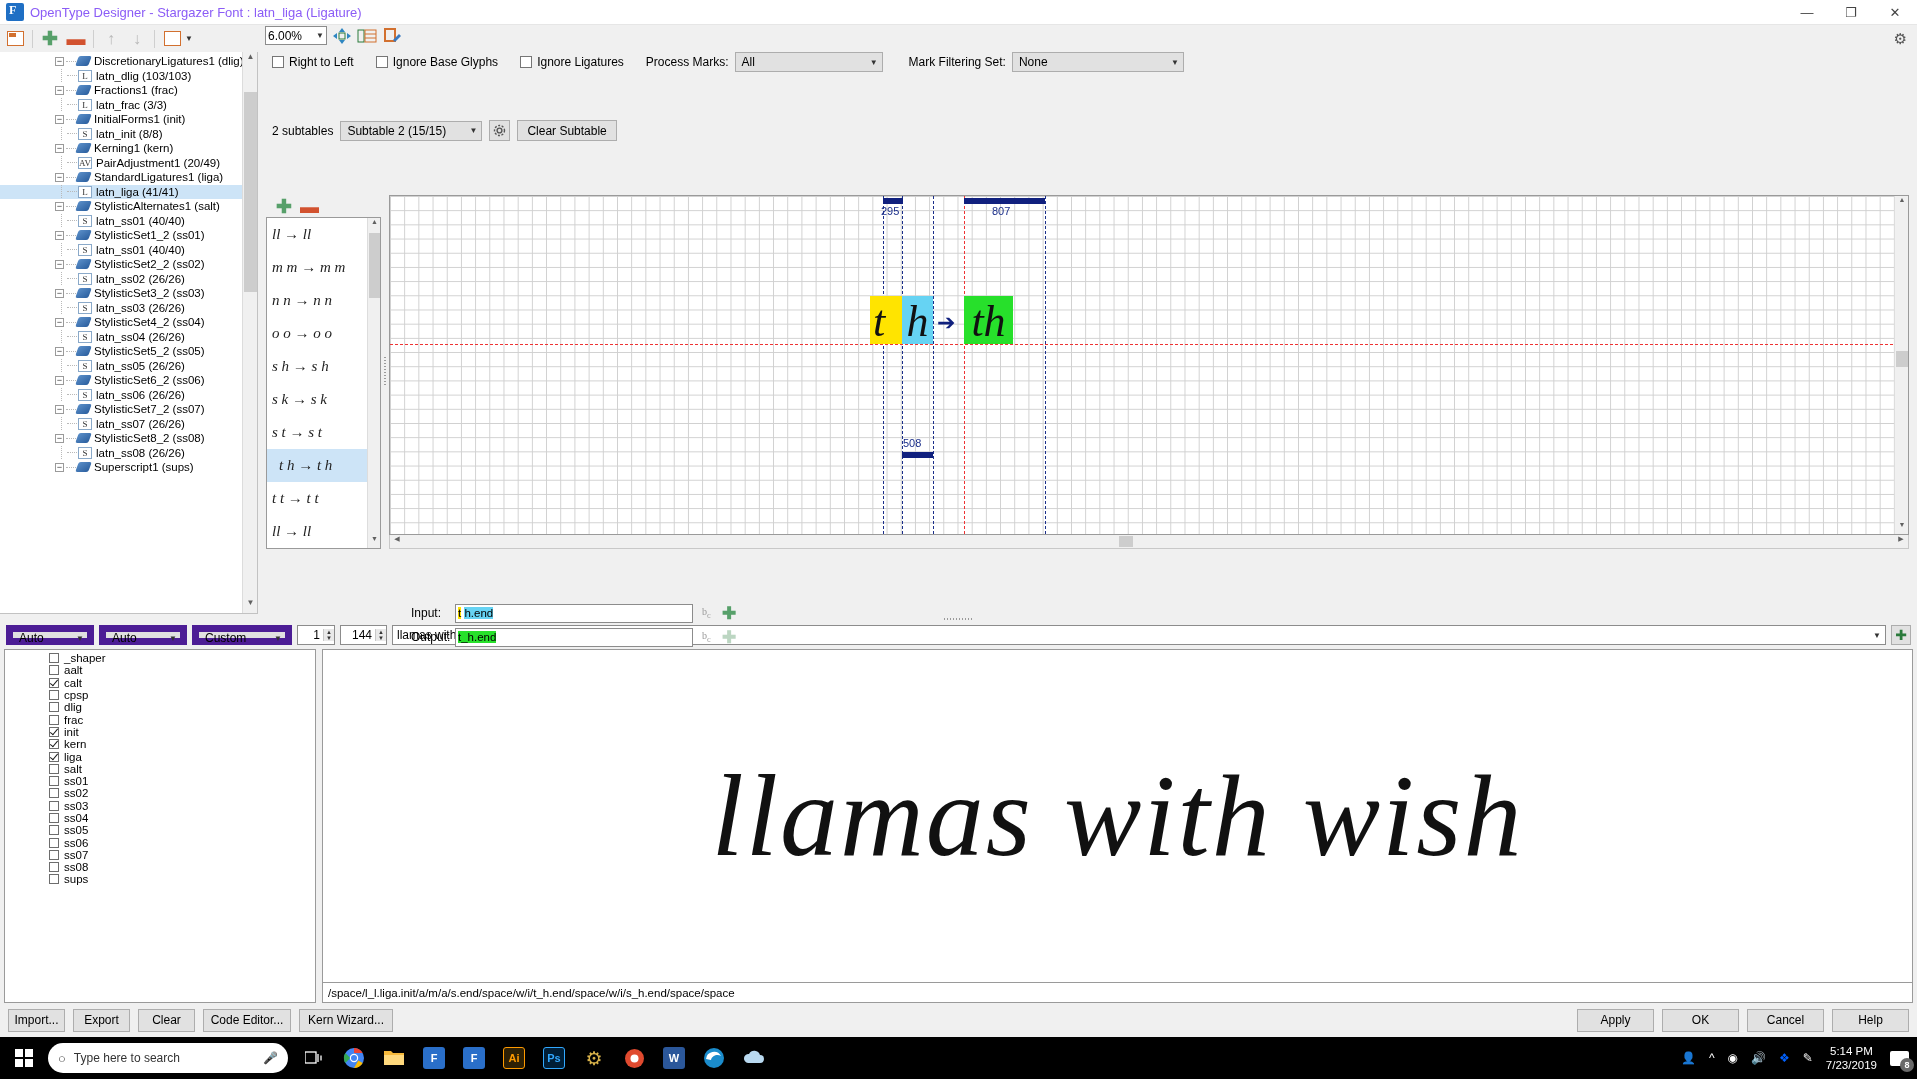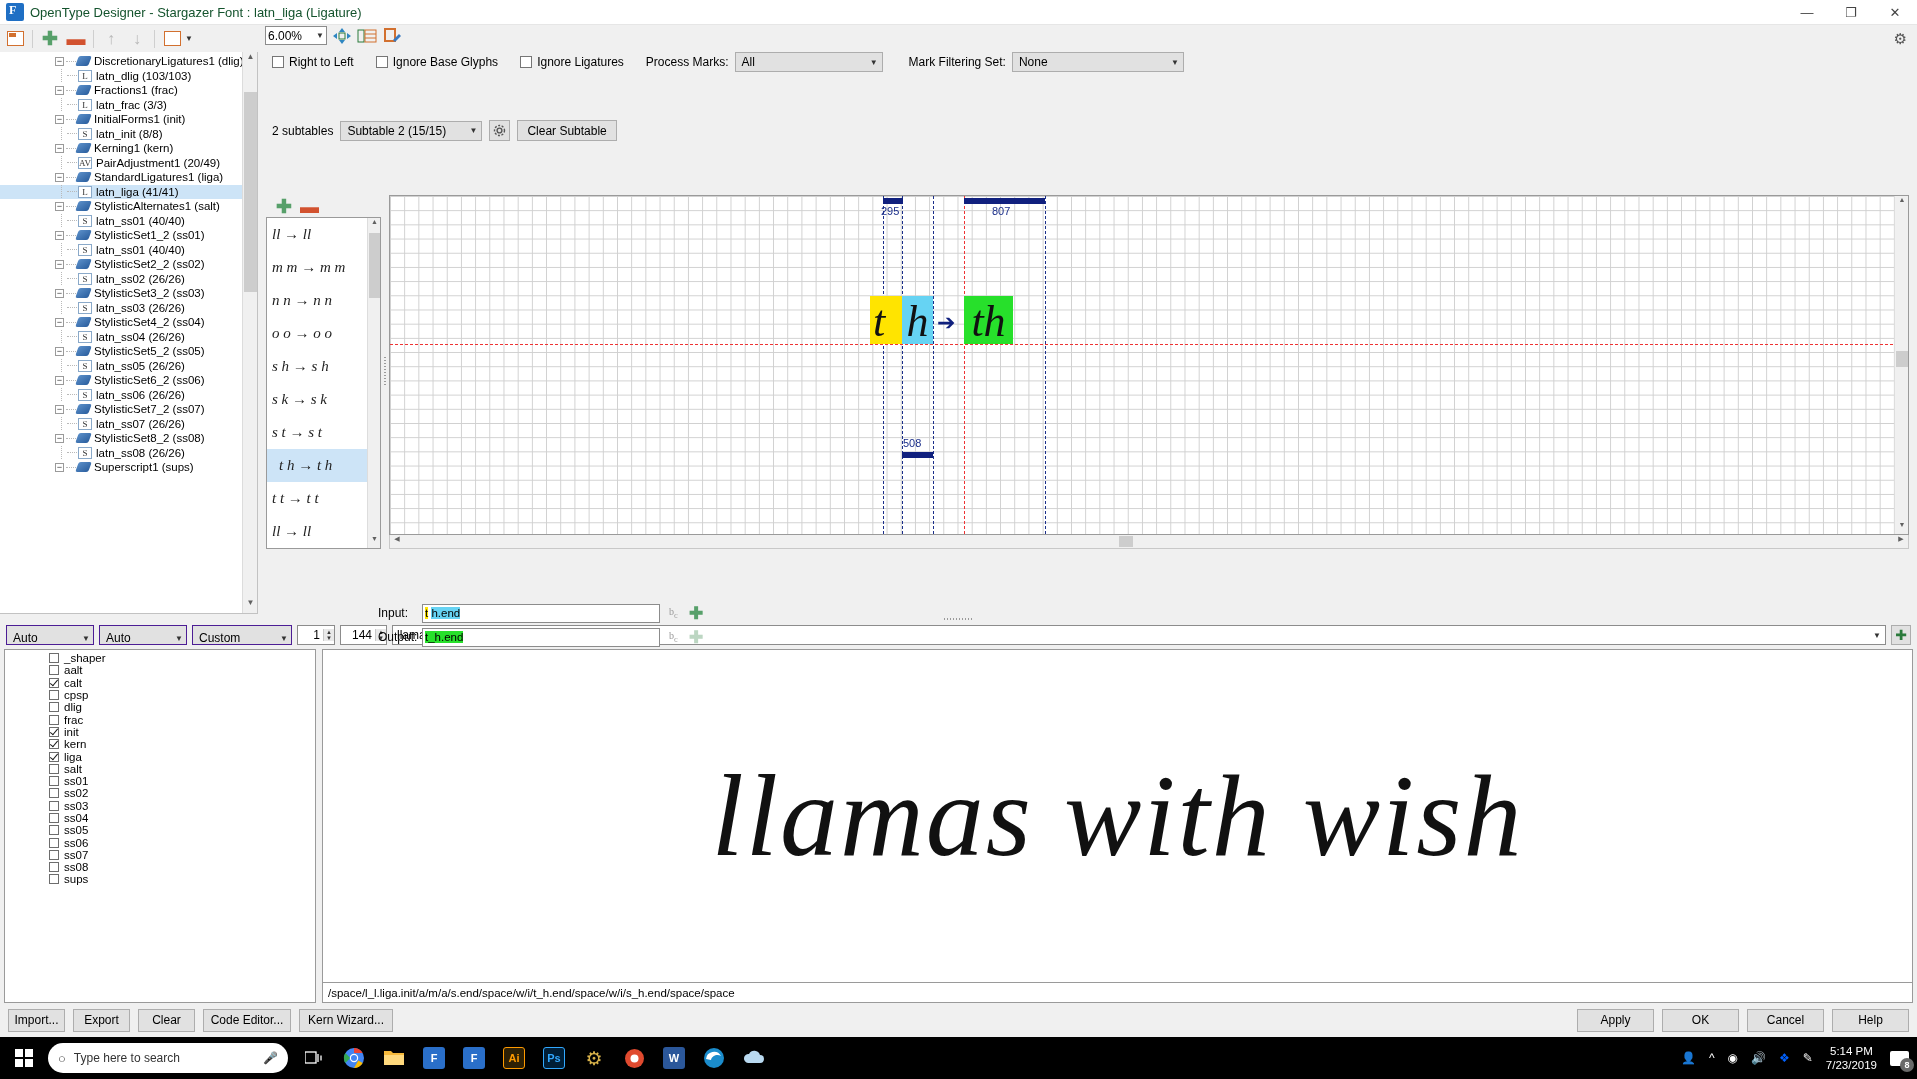--- a/index.html
+++ b/index.html
@@ -21,21 +21,21 @@
     border-bottom:1px solid #e6e6e6; flex:0 0 25px;
   }
   .title-icon {
     width:18px; height:18px; margin:0 6px 0 6px; flex:0 0 18px;
     background:#1f6fc4; border-radius:2px; position:relative;
   }
   .title-icon:after{
     content:"F"; position:absolute; left:3px; top:0px; color:#fff;
     font-size:12px; font-weight:bold; font-family:"Liberation Serif", serif;
   }
-  .title-text { font-size:13px; color:#14532d; }
+  .title-text { font-size:13px; color:#8b5cf6; }
   .win-btns { margin-left:auto; display:flex; height:25px; }
   .win-btn { width:44px; height:25px; display:flex; align-items:center; justify-content:center;
              color:#444; font-size:13px; }
 
   
   .toolbar {
     height:27px; flex:0 0 27px; background:#f0f0f0; display:flex; align-items:center;
     padding-left:2px; position:relative;
   }
   .tb-btn { width:26px; height:24px; display:flex; align-items:center; justify-content:center; }
@@ -159,37 +159,37 @@
   .canvas-hsb { height:14px; background:#f0f0f0; border:1px solid #c8c8c8; border-top:none;
                 position:relative; }
   .canvas-hsb .a { position:absolute; top:0; width:14px;height:12px; text-align:center;font-size:7px;color:#606060;}
   .canvas-vsb { position:absolute; right:0;top:0;width:14px;height:100%;background:#f0f0f0;border-left:1px solid #ddd;}
   .hthumb { position:absolute; left:48%; top:1px; width:14px; height:11px; background:#cdcdcd; }
   .vthumb { position:absolute; left:1px; top:46%; width:12px; height:16px; background:#cdcdcd; }
 
   
   .io { padding:6px 0 0 120px; }
   .iorow { display:flex; align-items:center; height:20px; margin-bottom:4px; }
-  .iolabel { width:44px; flex:0 0 44px; font-size:12px; }
+  .iolabel { width:44px; flex:0 0 44px; font-size:12px;margin-left:33px; }
   .iofield { width:238px; height:19px; border:1px solid #8c8c8c; background:#fff;
              display:flex; align-items:center; padding:0 2px; font-size:11.5px; }
   .hl-y { background:#ffe400; }
   .hl-c { background:#66d3f3; }
   .hl-g { background:#27e02b; }
   .io-ic { width:16px; margin-left:9px; color:#9a9a9a; font-size:10px; font-family:"Liberation Serif",serif;}
   .io-plus { margin-left:4px; font-size:17px; font-weight:bold; line-height:1; }
 
   .hsplit { height:9px; display:flex;align-items:center;justify-content:center;background:#f0f0f0;}
   .hsplit i { height:2px;width:30px;
     background-image:linear-gradient(to right,#9a9a9a 1px,transparent 1px);
     background-size:3px 2px; display:block;}
 
   
   .prevctl { height:24px; display:flex; align-items:center; gap:5px; padding:0 6px; flex:0 0 24px;}
-  .dd { border:1px solid #4c1d95;background:#e1e1e1;height:20px;display:flex;align-items:center;
+  .dd { border:7px solid #4c1d95;background:#e1e1e1;height:20px;display:flex;align-items:center;
         justify-content:space-between;padding:6px 3px 0 6px;font-size:12px;}
   .spin { height:20px; border:1px solid #8c8c8c; background:#fff; display:flex; align-items:center; }
   .spin .v { flex:1; text-align:right; padding-right:3px; font-size:12px; }
   .spin .b { width:11px; display:flex; flex-direction:column; border-left:1px solid #c9c9c9;}
   .spin .b i { flex:1; display:flex;align-items:center;justify-content:center;font-size:6px;
                background:#e9e9e9; color:#333;}
   .textbox { flex:1; height:20px; border:1px solid #8c8c8c; background:#fff;
              display:flex; align-items:center; padding:0 4px; font-size:12px; }
   .addbtn { width:20px;height:20px;border:1px solid #adadad;background:#e1e1e1;
             display:flex;align-items:center;justify-content:center;color:#2a7a3b;font-size:14px;}

